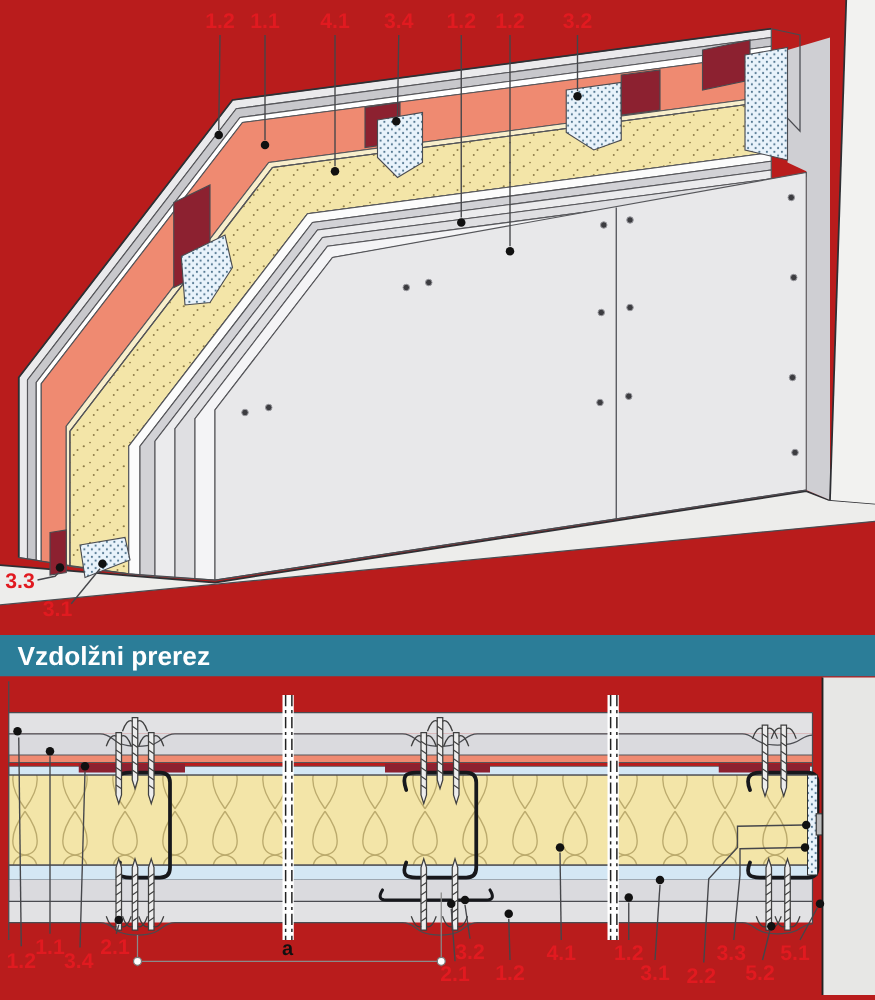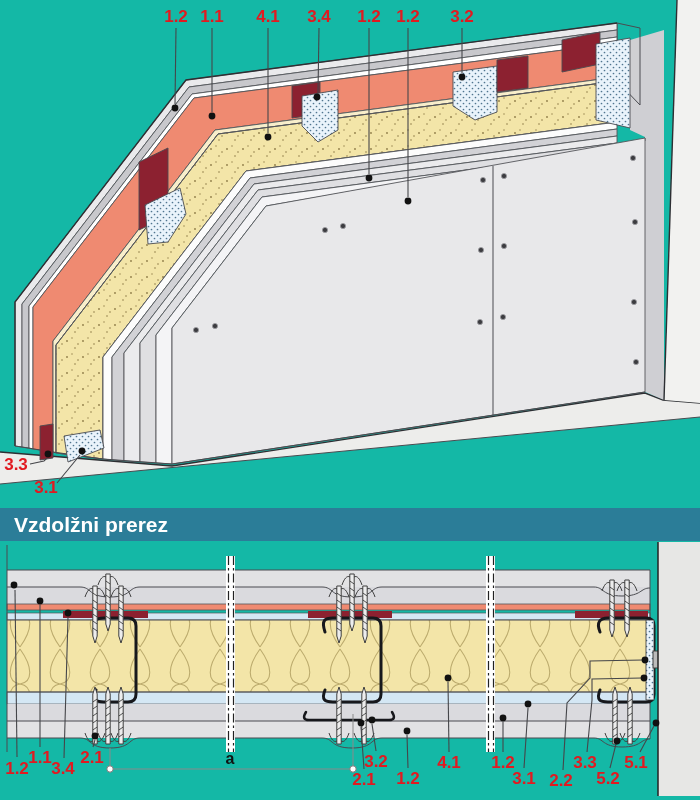--- a/index.html
+++ b/index.html
@@ -1,16 +1,16 @@
 <!DOCTYPE html>
 <html style="--teal: #2b7d98; --label_red: #e11a20; --salmon: #ef8a71; --salmon_light: #f8eecb; --dark_red: #8c2130; --insulation_yellow: #f3e5a8; --profile_blue: #e9f3fb; --band_blue: #d4e7f4; --panel_gray: #e8e8ea; --strip_gray: #c8c8cc; --wall_gray: #f2f2f0; --floor_gray: #ededeb; --outline: #4a4b50;"><head>
 <meta charset="utf-8">
 <style>
   html,body{margin:0;padding:0;background:#fff;}
-  #stage{position:relative;width:700px;height:800px;background:#14b8a6;overflow:hidden;
+  #stage{position:relative;width:700px;height:800px;background:#b91c1c;overflow:hidden;
          font-family:"Liberation Sans",sans-serif;}
   svg{display:block;}
   .lbl{font:700 17px "Liberation Sans",sans-serif;text-anchor:middle;}
   .dimlbl{font:700 16px "Liberation Sans",sans-serif;text-anchor:middle;}
   .hdr{font:700 21px "Liberation Sans",sans-serif;}
   .ln{stroke:#4a4b50;stroke-width:1;fill:none;}
   .ln2{stroke:#2e2f33;stroke-width:1.4;fill:none;}
 </style>
 </head>
 <body>

